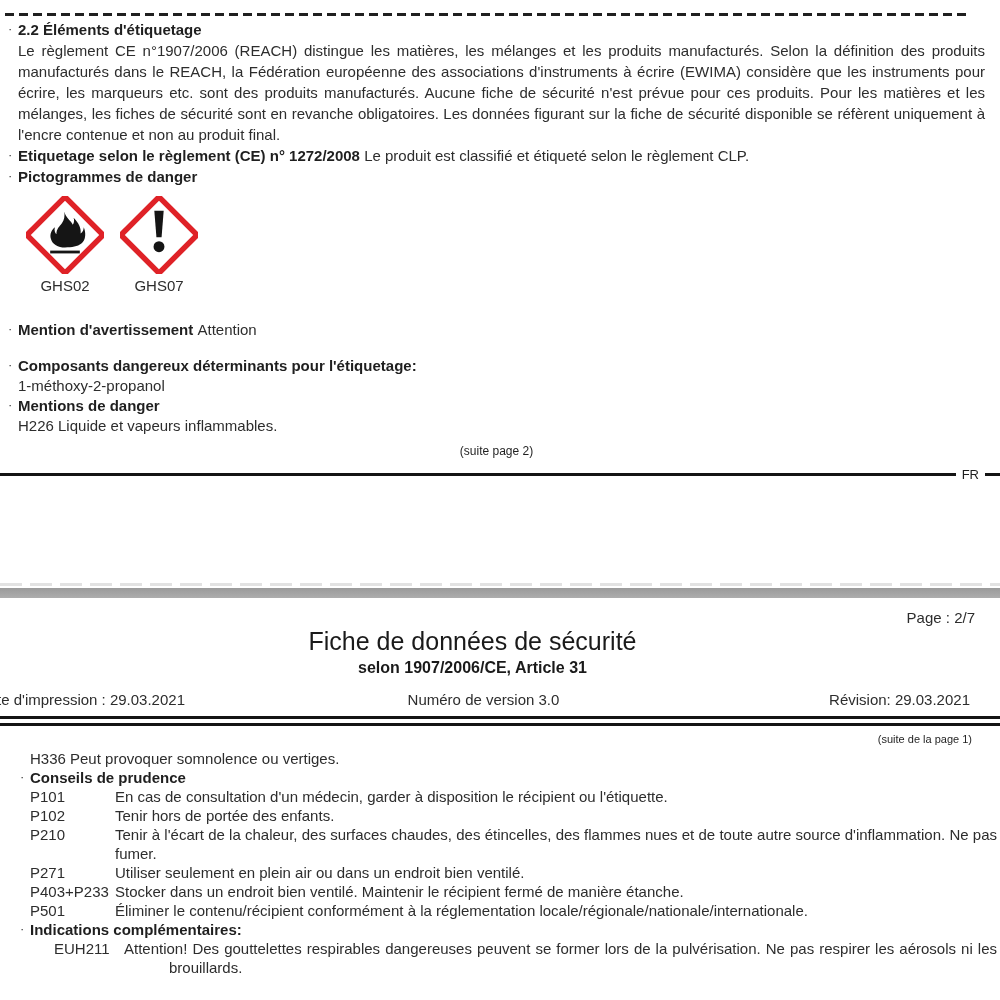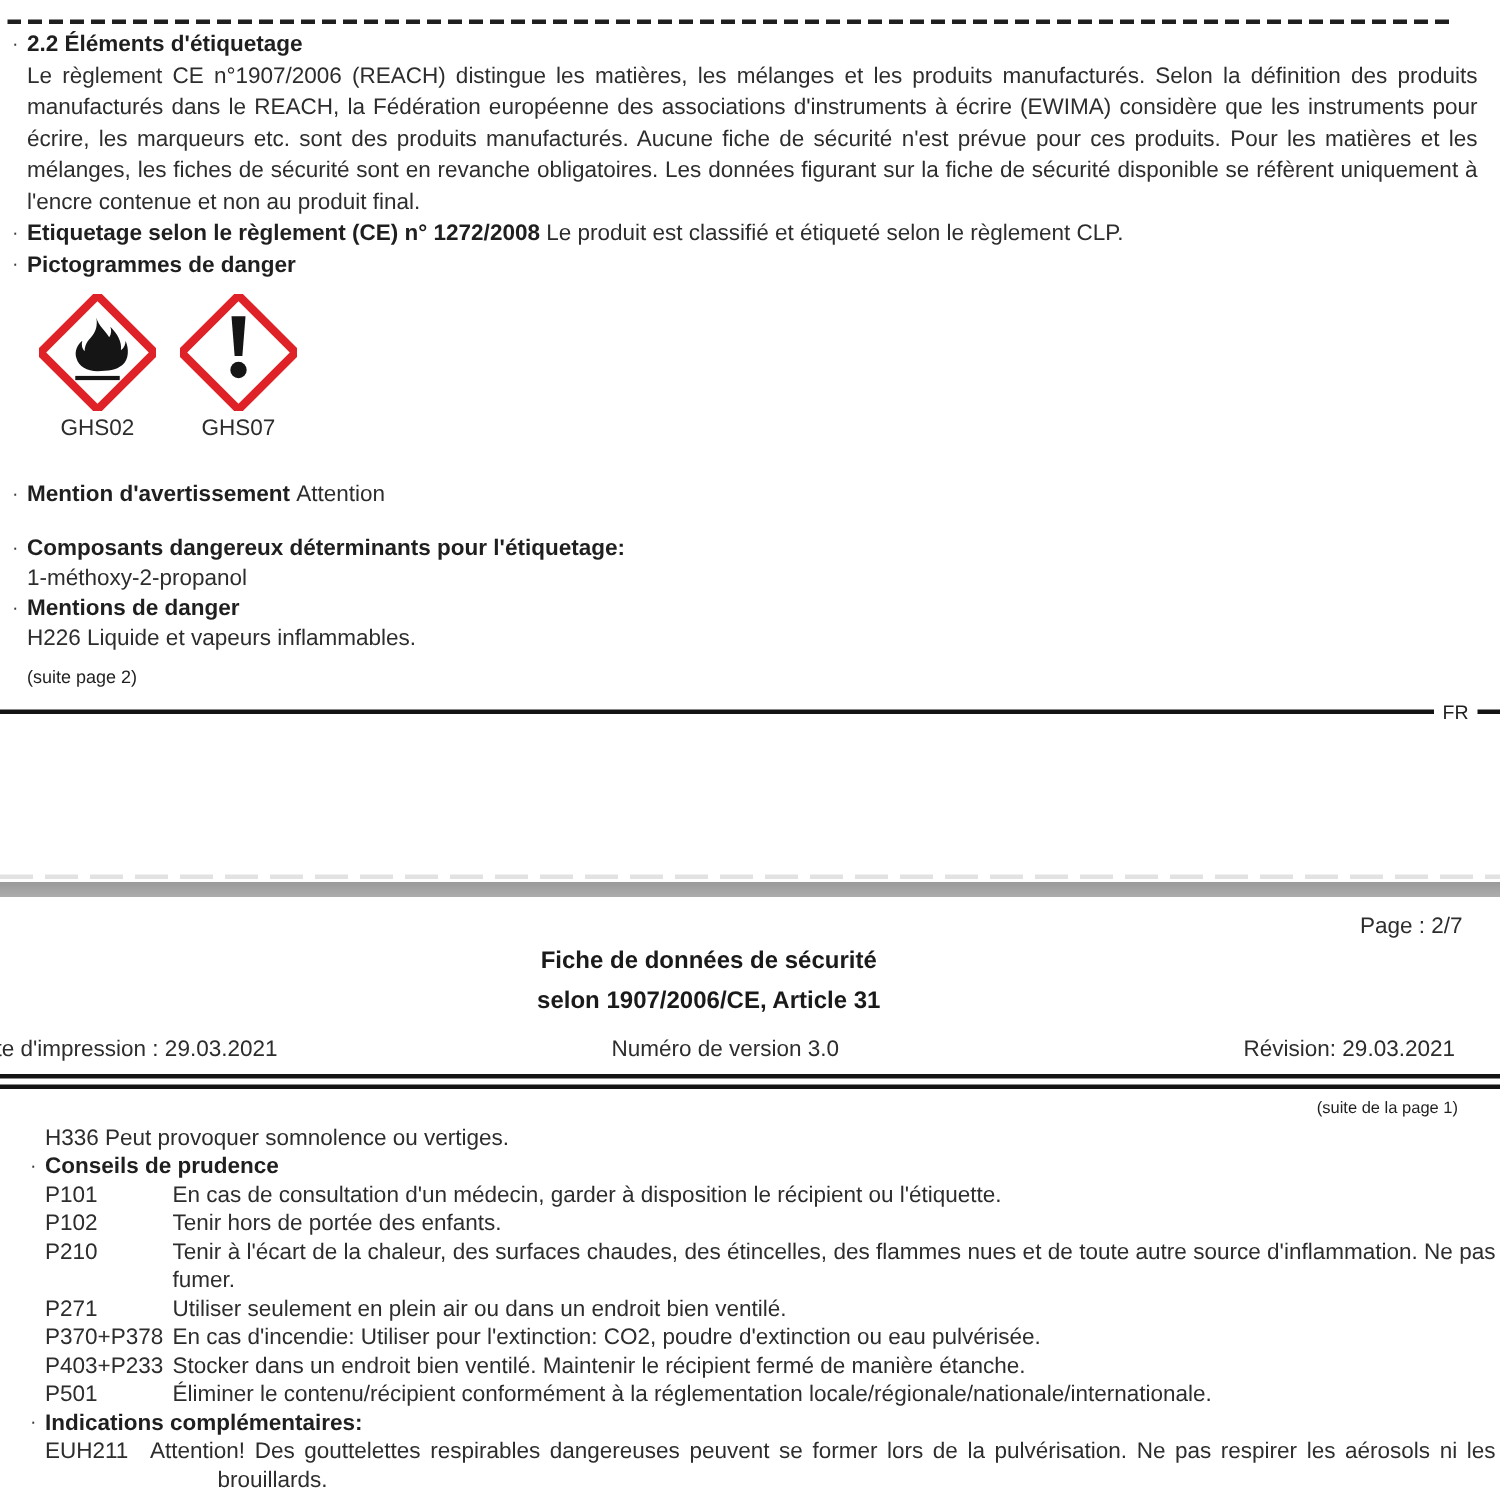--- a/index.html
+++ b/index.html
@@ -27,49 +27,49 @@
 
   .picto-row { margin-top: 9px; display: flex; gap: 14px; padding-left: 7px; }
   .picto { display: flex; flex-direction: column; align-items: center; width: 80px; }
   .picto svg { display: block; }
   .picto figcaption { font-size: 15px; margin-top: 1px; color: #2d2d2d; }
 
   .warn-row { margin-top: 23px; }
   .comp-head { margin-top: 15px; }
   .plainline { line-height: 19px; }
 
-  .suite-right { text-align: left; font-size: 12px; padding-right: 10px; margin-top: 6px; color: #1f1f1f; }
+  .suite-right { text-align: center; font-size: 12px; padding-right: 10px; margin-top: 6px; color: #1f1f1f; }
   .fr-line { display: flex; align-items: center; margin: 2px -15px 0 -18px; justify-content: space-between; }
   .fr-line .rule { flex: 1; height: 3px; background: #141414; }
   .fr-line .lang { font-size: 13px; margin: 0 6px; color: #1f1f1f; }
   .fr-line .rule-short { width: 15px; height: 3px; background: #141414; flex: none; }
 
   
   .page-sep { margin-top: 98px; }
   .sep-dash { height: 3px; background: repeating-linear-gradient(90deg, #e2e2e2 0 22px, #ffffff 22px 30px); }
   .sep-bar { height: 10px; margin-top: 2px; background: linear-gradient(#9a9a9a, #adadad); }
 
   
   .page2 { padding: 6px 25px 0 0; }
   .pageno { text-align: right; font-size: 15px; margin-top: 5px; color: #2d2d2d; }
-  .doc-title { text-align: center; font-size: 16px; line-height: 28px; font-weight: bold; color: #1a1a1a; margin: 1px 30px 0 0; }
+  .doc-title { text-align: center; font-size: 25px; line-height: 28px; font-weight: normal; color: #1a1a1a; margin: 1px 30px 0 0; }
   .doc-subtitle { text-align: center; font-size: 16px; line-height: 19px; font-weight: bold; color: #1a1a1a; margin: 3px 30px 0 0; }
   .meta { display: flex; margin-top: 14px; font-size: 15px; color: #2d2d2d; }
   .m-left { flex: 1; text-align: left; margin-left: -3px; white-space: nowrap; }
   .m-center { flex: 1; text-align: center; white-space: nowrap; }
   .m-right { flex: 1; text-align: right; margin-right: 5px; white-space: nowrap; }
   .dbl-rule { height: 10px; border-top: 3px solid #141414; border-bottom: 3px solid #141414; margin: 8px -25px 0 0; }
   .suite2 { text-align: right; font-size: 11px; margin-top: 7px; padding-right: 3px; color: #1f1f1f; }
 
   .p2body { margin: 4px -22px 0 0; padding-left: 30px; font-size: 15px; line-height: 19px; }
   .p2body .hrow .bullet { left: -10px; }
   .prow { display: flex; }
   .pcode { width: 85px; flex: none; }
   .ptext { flex: 1; text-align: justify; }
-  .euh .pcode { width: 70px; }
+  .euh .pcode { width: 70px; margin-left: 24px; }
   .euh .ptext { padding-left: 45px; text-indent: -45px; }
 </style>
 </head>
 <body>
 
 <div class="canvas">
 
   <section>
     <div class="dashed-top"></div>
     <div class="p1content">
@@ -171,24 +171,20 @@
       </div>
       <div class="prow">
         <span class="pcode">P210</span>
         <span class="ptext">Tenir à l'écart de la chaleur, des surfaces chaudes, des étincelles, des flammes nues et de toute autre source d'inflammation. Ne pas fumer.</span>
       </div>
       <div class="prow">
         <span class="pcode">P271</span>
         <span class="ptext">Utiliser seulement en plein air ou dans un endroit bien ventilé.</span>
       </div>
       <div class="prow">
-        <span class="pcode">P370+P378</span>
-        <span class="ptext">En cas d'incendie: Utiliser pour l'extinction: CO2, poudre d'extinction ou eau pulvérisée.</span>
-      </div>
-      <div class="prow">
         <span class="pcode">P403+P233</span>
         <span class="ptext">Stocker dans un endroit bien ventilé. Maintenir le récipient fermé de manière étanche.</span>
       </div>
       <div class="prow">
         <span class="pcode">P501</span>
         <span class="ptext">Éliminer le contenu/récipient conformément à la réglementation locale/régionale/nationale/internationale.</span>
       </div>
 
       <div class="hrow">
         <span class="bullet">·</span><span>Indications complémentaires:</span>

